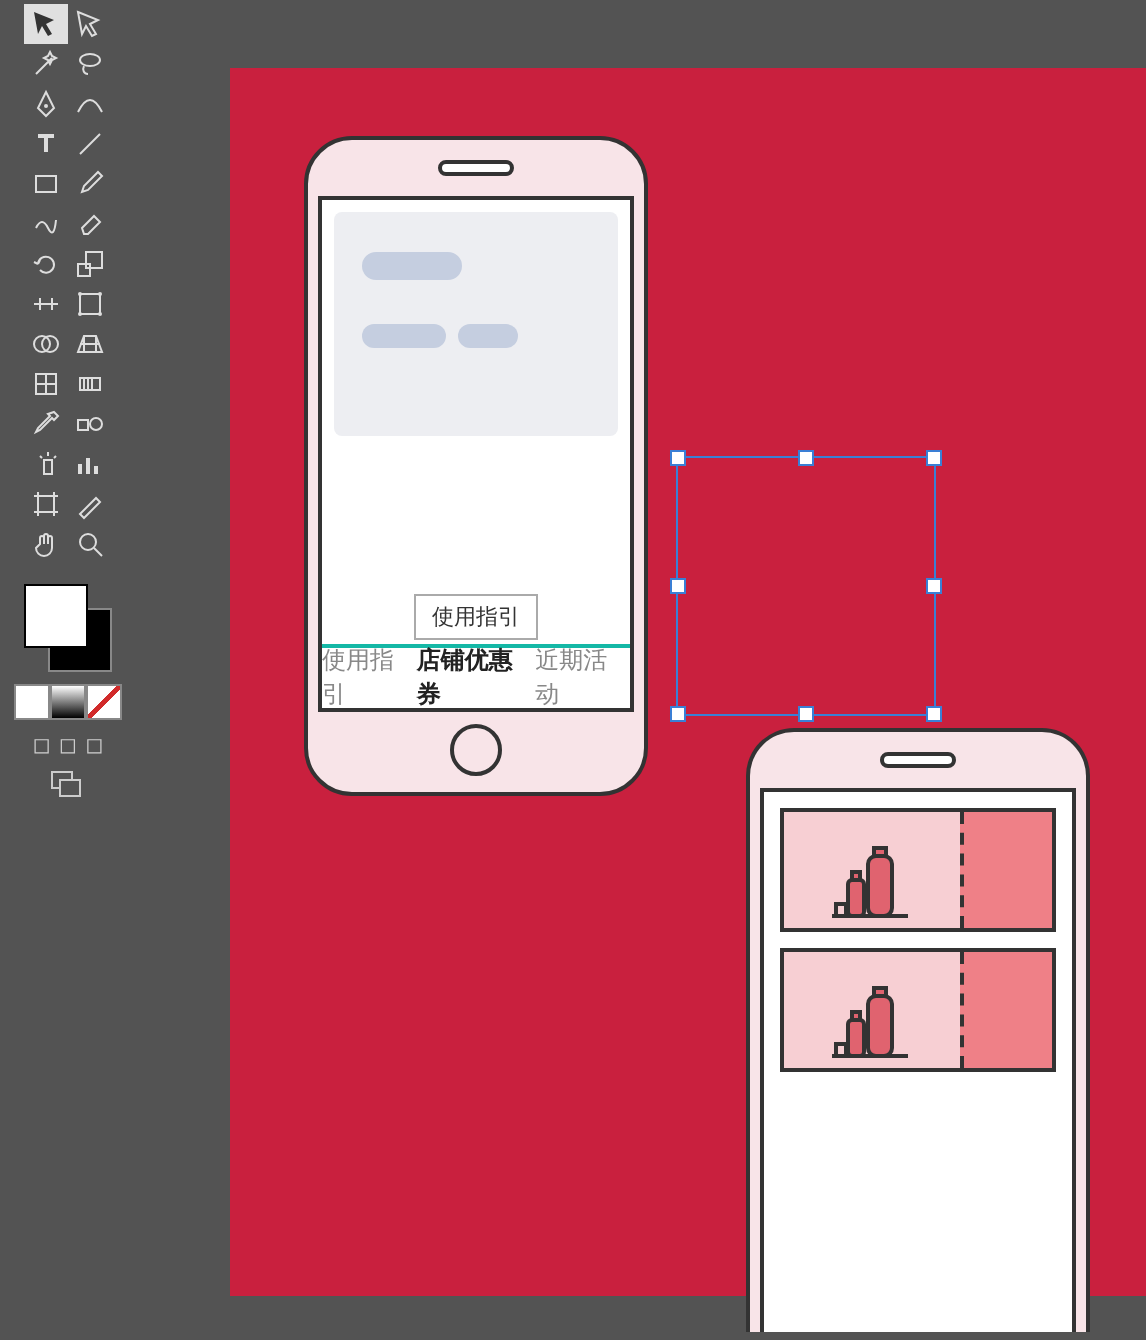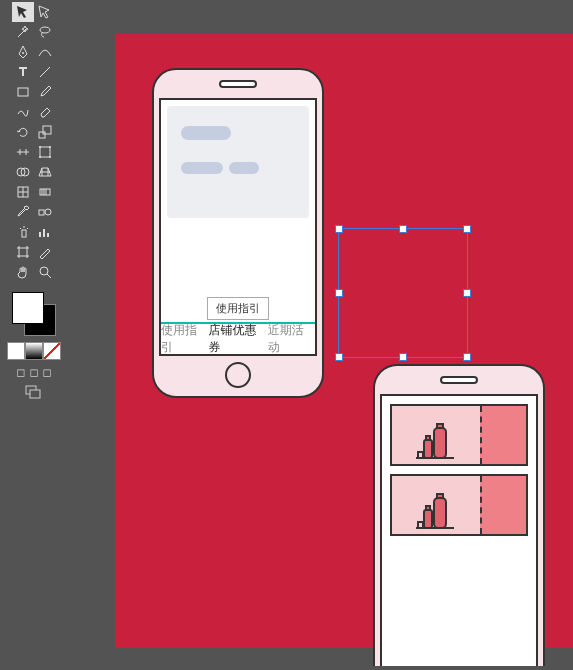--- a/index.html
+++ b/index.html
@@ -27,21 +27,21 @@
 .screen2{bottom:0;border-bottom:none}
 .home-btn{position:absolute;bottom:8px;left:50%;transform:translateX(-50%);width:22px;height:22px;border:2px solid #333;border-radius:50%}
 .placeholder-box{position:absolute;top:6px;left:6px;right:6px;height:112px;background:#edeef2;border-radius:4px}
 .pill{position:absolute;border-radius:10px;background:#c5cee0}
 .pill1{top:20px;left:14px;width:50px;height:14px}
 .pill2{top:56px;left:14px;width:42px;height:12px}
 .pill3{top:56px;left:62px;width:30px;height:12px}
 .active-tab-label{position:absolute;bottom:34px;left:50%;transform:translateX(-50%);background:#fff;border:1px solid #aaa;padding:3px 8px;font-size:11px;color:#333}
 .tabbar{position:absolute;bottom:0;left:0;right:0;height:30px;background:#fff;border-top:2px solid #14b8a6;display:flex;align-items:center;justify-content:space-between;font-size:12px}
 .tabbar span{color:#888}
-.tabbar span.cur{color:#222;font-weight:normal}
+.tabbar span.cur{color:#222;font-weight:bold}
 .coupon{position:absolute;left:8px;right:8px;height:58px;border:2px solid #333;display:flex}
 .coupon1{top:8px}
 .coupon2{top:78px}
 .coupon-left{flex:2;background:#f7cfd3;display:flex;align-items:flex-end;justify-content:center;padding-bottom:4px}
 .coupon-right{flex:1;background:#ef8087;border-left:2px dashed #333}
 .bottles{position:relative;width:48px;height:38px}
 .bottles svg{width:48px;height:38px}
 .sel-rect{position:absolute;top:194px;left:223px;width:128px;height:128px;border:1px solid #3a7fd5}
 .sel-handle{position:absolute;width:6px;height:6px;background:#fff;border:1px solid #3a7fd5}
 .sel-tl{top:-4px;left:-4px}.sel-tm{top:-4px;left:50%;margin-left:-4px}.sel-tr{top:-4px;right:-4px}

